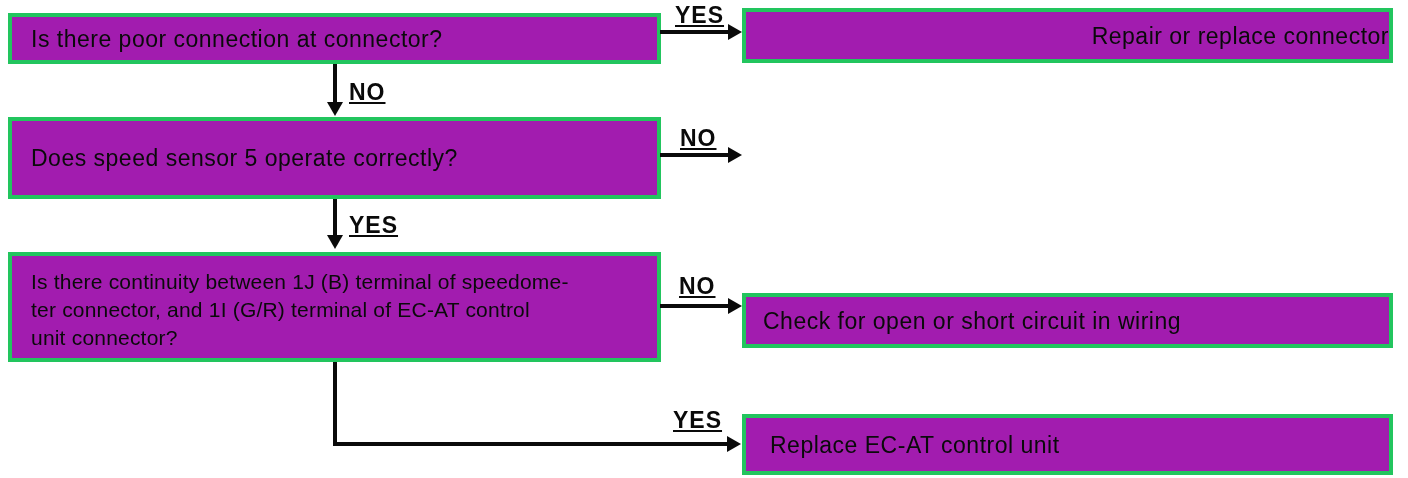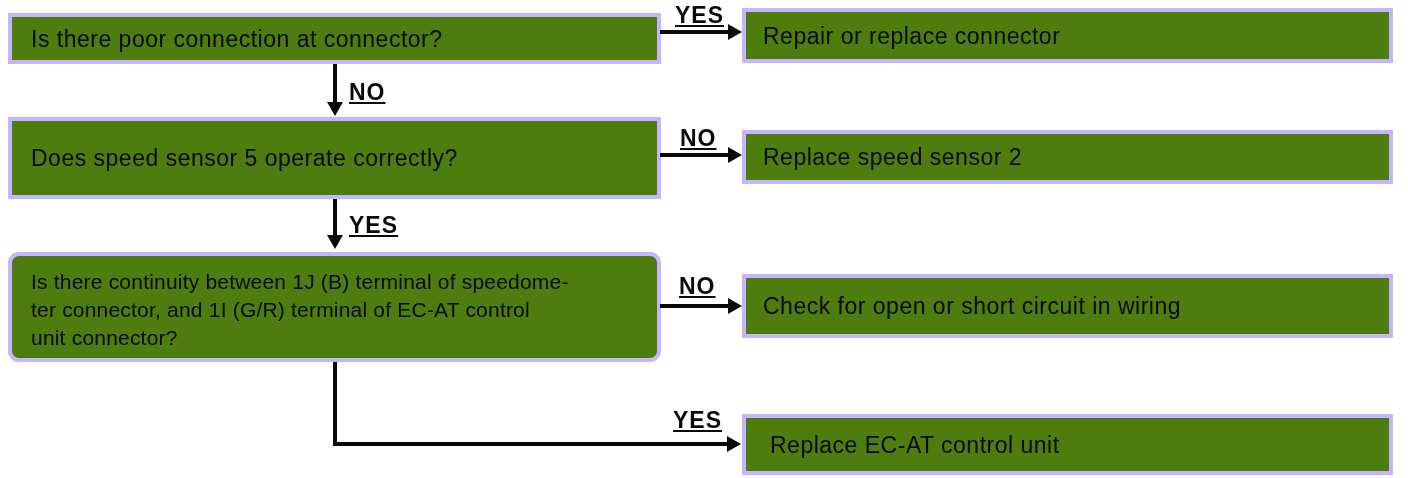--- a/index.html
+++ b/index.html
@@ -1,35 +1,35 @@
 <!DOCTYPE html>
 <html><head>
 <meta charset="utf-8">
 <style>
   html,body{margin:0;padding:0;background:#ffffff;}
   .canvas{
     position:relative;width:1408px;height:478px;background:#ffffff;
     font-family:"Liberation Sans",sans-serif;color:#0a0a0a;overflow:hidden;
   }
   .box{
-    position:absolute;box-sizing:border-box;border:4px solid #c4b5fd;background:#4d7c0f;
+    position:absolute;box-sizing:border-box;border:4px solid #22c55e;background:#a21caf;
     display:flex;align-items:center;
   }
   .btext{
     font-size:23px;line-height:28px;letter-spacing:0.5px;white-space:pre-line;
   }
   .qcol{left:8px;width:653px;padding-left:19px;}
   .acol{left:742px;width:651px;padding-left:17px;}
   .q1{top:13px;height:51px;}
   .q2{top:117px;height:82px;}
-  .q3{top:252px;height:110px;align-items:flex-start;padding-top:12px;border-radius:11px;}
+  .q3{top:252px;height:110px;align-items:flex-start;padding-top:12px;}
   .q3 .btext{font-size:21px;letter-spacing:0.2px;}
-  .a1{top:8px;height:55px;}
+  .a1{top:8px;height:55px;justify-content:flex-end;}
   .a2{top:130px;height:54px;}
-  .a3{top:274px;height:64px;}
+  .a3{top:293px;height:55px;}
   .a4{top:414px;height:61px;padding-left:24px;}
   .hline,.vline{position:absolute;background:#0a0a0a;}
   .hline{height:4px;}
   .vline{width:4px;}
   .arrow-right{
     position:absolute;width:0;height:0;
     border-top:8px solid transparent;border-bottom:8px solid transparent;
     border-left:14px solid #0a0a0a;
   }
   .arrow-down{
@@ -74,23 +74,20 @@
   </div>
   <div class="box qcol q3">
     <span class="btext">Is there continuity between 1J (B) terminal of speedome-
 ter connector, and 1I (G/R) terminal of EC-AT control
 unit connector?</span>
   </div>
 
   <div class="box acol a1">
     <span class="btext">Repair or replace connector</span>
   </div>
-  <div class="box acol a2">
-    <span class="btext">Replace speed sensor 2</span>
-  </div>
   <div class="box acol a3">
     <span class="btext">Check for open or short circuit in wiring</span>
   </div>
   <div class="box acol a4">
     <span class="btext">Replace EC-AT control unit</span>
   </div>
 
   <div class="hline ln-yes1"></div>
   <div class="arrow-right ah-yes1"></div>
   <div class="elabel lb-yes1">YES</div>

